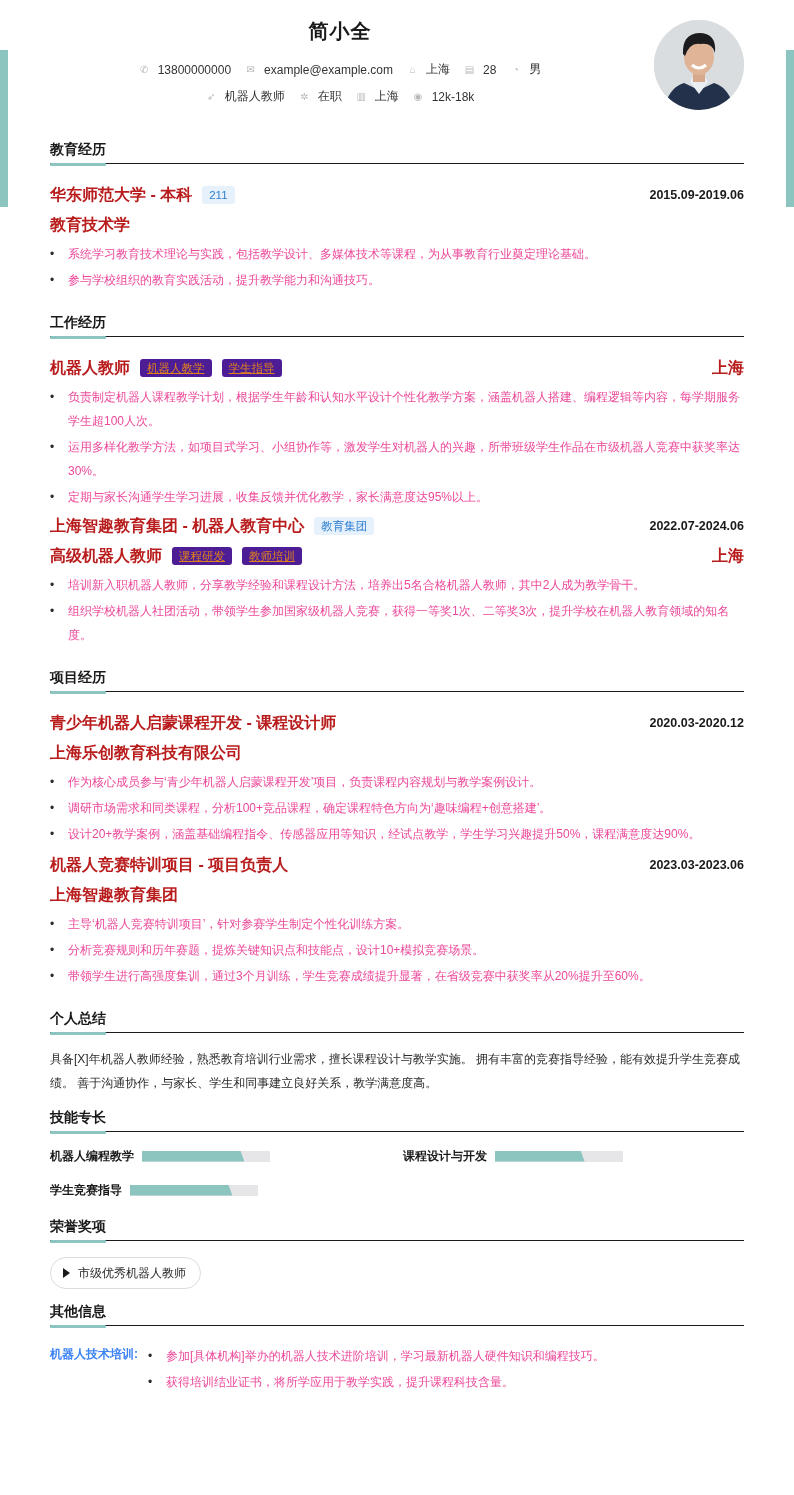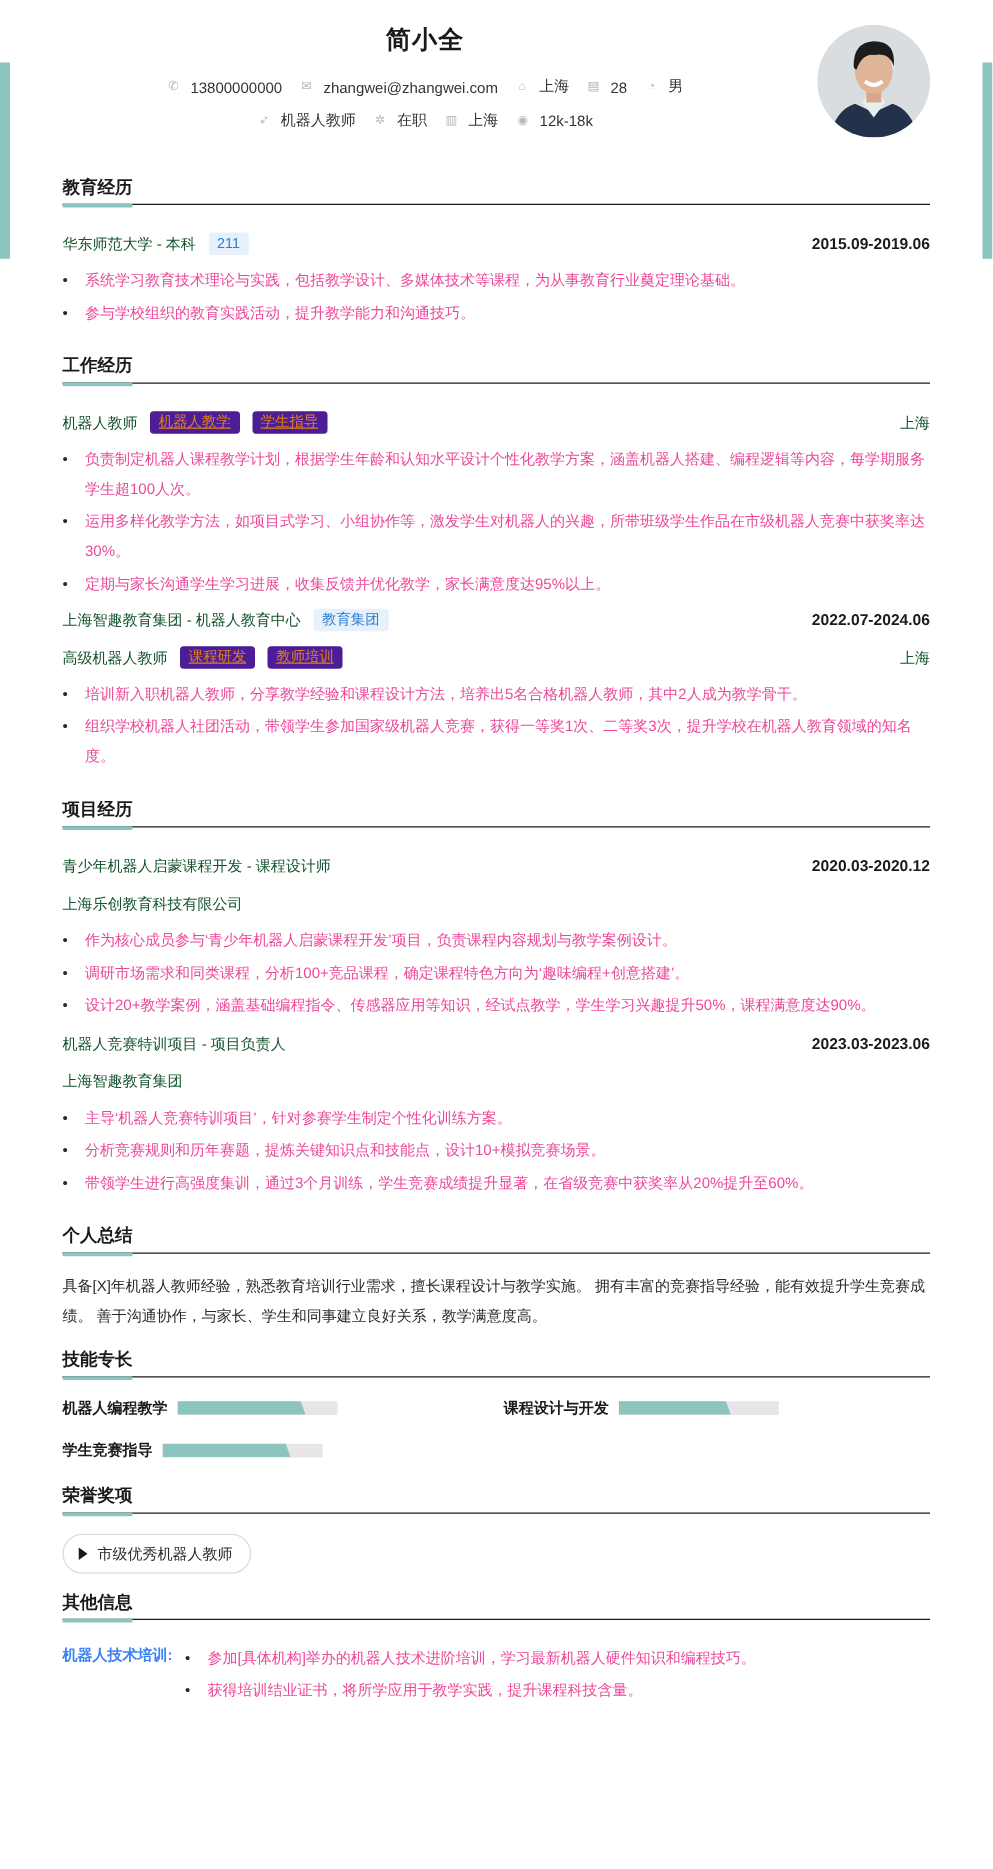--- a/index.html
+++ b/index.html
@@ -24,21 +24,21 @@
   .info-item .ic { display: inline-block; width: 11px; height: 11px; margin-right: 8px; color: #b8b8b8; font-size: 10px; line-height: 11px; text-align: center; }
   .avatar { position: absolute; top: 20px; left: 654px; width: 90px; height: 90px; border-radius: 50%; overflow: hidden; background: #d9dde0; }
 
   .content { padding: 0 50px; }
   .section { margin-top: 6px; }
   .section-title { position: relative; font-size: 14px; font-weight: bold; color: #1a1a1a; padding-bottom: 4px; border-bottom: 1.5px solid #1a1a1a; margin-bottom: 16px; font-family: Liberation Mono, monospace; }
   .section-title::after { content: ""; position: absolute; left: 0; bottom: -2.5px; width: 56px; height: 3px; background: #8cc4c0; border-radius: 1px; }
 
   .row { display: flex; justify-content: space-between; align-items: center; height: 30px; }
   .row .left { display: flex; align-items: center; }
-  .strong { font-weight: normal; font-size: 12px; color: #14532d; }
+  .strong { font-weight: bold; font-size: 16px; color: #b91c1c; }
   .date { font-weight: bold; font-size: 12.5px; color: #1a1a1a; }
   .tag { display: inline-block; font-size: 11.5px; padding: 1px 7px; border-radius: 3px; margin-left: 10px; line-height: 16px; }
   .tag.blue { background: #e6f1fc; color: #2f7fd0; }
   .tag.orange { background: #4c1d95; color: #e0801e; text-decoration: underline; }
 
   ul.bullets { list-style: none; margin-top: 2px; }
   ul.bullets li { position: relative; padding-left: 18px; font-size: 12px; line-height: 24px; color: #ec4899; margin-bottom: 2px; }
   ul.bullets li::before { content: "•"; position: absolute; left: 0; top: 0; color: #2a2a2a; }
 
   .summary { font-size: 12px; line-height: 24px; color: #2a2a2a; margin-top: -2px; }
@@ -65,21 +65,21 @@
 <header class="header">
   <div class="name">简小全</div>
 
   <div class="info-row r1">
     <span class="info-item">
       <span class="ic">✆</span>
       <span>13800000000</span>
     </span>
     <span class="info-item">
       <span class="ic">✉</span>
-      <span>zhangwei@zhangwei.com</span>
+      <span>example@example.com</span>
     </span>
     <span class="info-item">
       <span class="ic">⌂</span>
       <span>上海</span>
     </span>
     <span class="info-item">
       <span class="ic">▤</span>
       <span>28</span>
     </span>
     <span class="info-item">
@@ -125,20 +125,23 @@
   <section class="section">
     <div class="section-title">教育经历</div>
     <div>
       <div class="row">
         <div class="left">
           <span class="strong">华东师范大学 - 本科</span>
           <span class="tag blue">211</span>
         </div>
         <span class="date">2015.09-2019.06</span>
       </div>
+      <div class="row">
+        <span class="strong">教育技术学</span>
+      </div>
       <ul class="bullets">
         <li>系统学习教育技术理论与实践，包括教学设计、多媒体技术等课程，为从事教育行业奠定理论基础。</li>
         <li>参与学校组织的教育实践活动，提升教学能力和沟通技巧。</li>
       </ul>
     </div>
   </section>
 
   <section class="section" style="margin-top:22px">
     <div class="section-title">工作经历</div>
 

